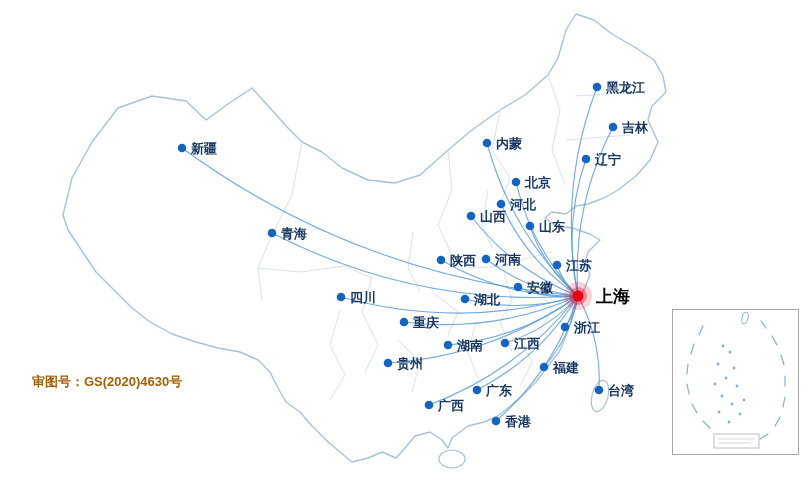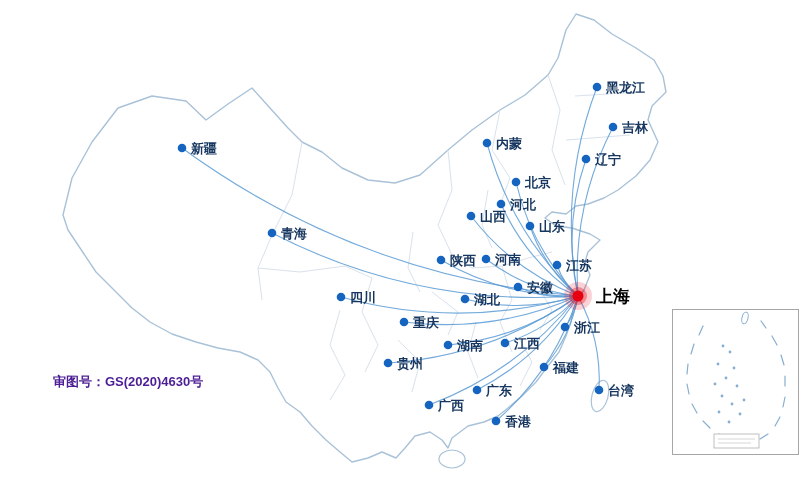--- a/index.html
+++ b/index.html
@@ -5,21 +5,21 @@
   html,body{margin:0;padding:0;background:#ffffff}
   body{width:810px;height:479px;overflow:hidden}
   .stage{position:relative;width:810px;height:370px;background:#ffffff;
          font-family:"Liberation Sans","DejaVu Sans",sans-serif}
   #map-svg{position:absolute;left:0;top:0}
   .outline{fill:#ffffff;stroke:var(--border,#a9c2d8);stroke-width:1.4;stroke-linejoin:round}
   .island{fill:#ffffff;stroke:var(--border,#a9c2d8);stroke-width:1.2}
   .inner path{fill:none;stroke:var(--inner,#d8e2ec);stroke-width:1;stroke-linejoin:round}
   .plabel{font-size:13px;font-weight:600;fill:var(--label,#16365f)}
   .hublabel{font-size:17px;font-weight:700;fill:#000000}
-  .caption{position:absolute;left:53px;top:373px;font-size:13px;font-weight:600;color:#4c1d95}
+  .caption{position:absolute;left:32px;top:373px;font-size:13px;font-weight:600;color:#a16207}
   .inset{position:absolute;left:672px;top:309px;width:127px;height:146px;
          border:1px solid #a6a6a6;background:#ffffff;box-sizing:border-box}
   .inset svg{display:block}
   .ninedash path{stroke:#86aed0;stroke-width:1.2;stroke-linecap:round;fill:none}
   .islets circle{fill:#86aed0}
   .inset-legend rect{fill:#ffffff;stroke:#b0b0b0;stroke-width:0.8}
   .inset-legend path{stroke:#c4c4c4;stroke-width:0.7;fill:none}
 </style>
 </head>
 <body>

